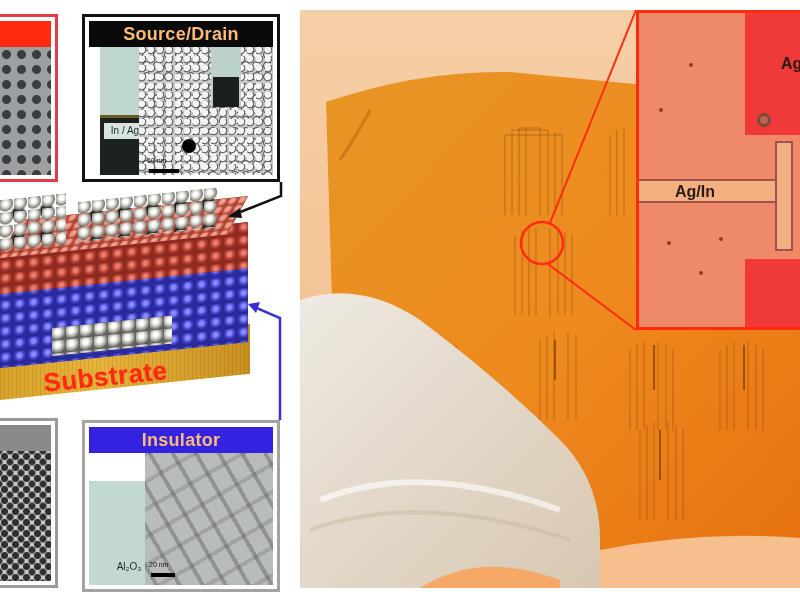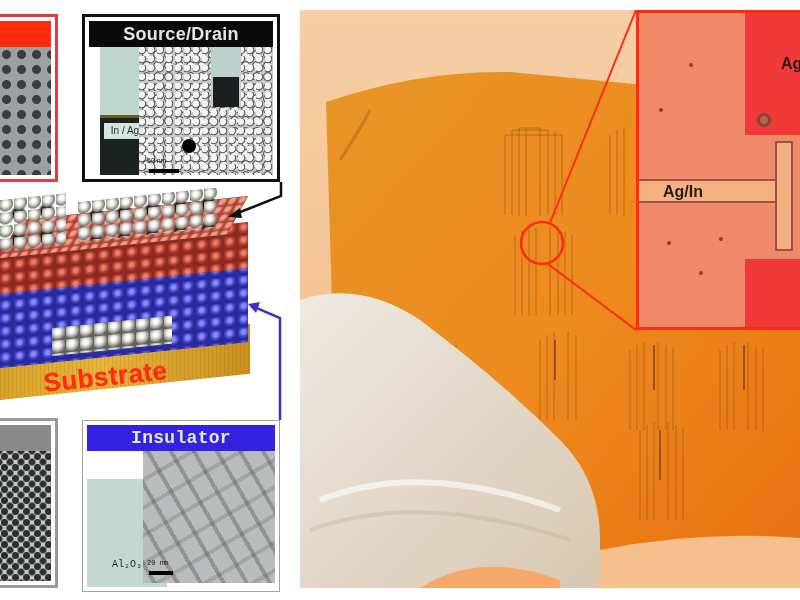--- a/index.html
+++ b/index.html
@@ -4,30 +4,30 @@
 <style>
   * { box-sizing: border-box; margin: 0; padding: 0; }
   html, body { width: 800px; height: 600px; overflow: hidden; background: #ffffff; }
   body { position: relative; font-family: "Liberation Sans", sans-serif; }
 
   .panel-left { position: absolute; left: 0; top: 0; width: 300px; height: 600px; background: #fff; }
   .panel-right { position: absolute; left: 300px; top: 10px; width: 500px; height: 578px; overflow: hidden; background: #f7c79a; }
 
   
   .box { position: absolute; background: #fff; }
-  .box .hdr { position: absolute; left: 4px; right: 4px; top: 4px; height: 26px; color: #e5e5e5; font-weight: bold; font-size: 18px; text-align: center; line-height: 26px; letter-spacing: 0.3px; }
+  .box .hdr { position: absolute; left: 4px; right: 4px; top: 4px; height: 26px; color: #fdba74; font-weight: bold; font-size: 18px; text-align: center; line-height: 26px; letter-spacing: 0.3px; }
   .box .content { position: absolute; left: 4px; right: 4px; top: 30px; bottom: 4px; overflow: hidden; }
 
   .box-red { left: -8px; top: 14px; width: 66px; height: 168px; border: 3px solid #e33a46; }
   .box-red .hdr { background: #ff2a10; }
   .box-gray { left: -8px; top: 418px; width: 66px; height: 170px; border: 3px solid #9a9a9a; }
   .box-gray .hdr { background: #8a8a8a; }
   .box-black { left: 82px; top: 14px; width: 198px; height: 168px; border: 3px solid #111; }
   .box-black .hdr { background: #0a0a0a; }
-  .box-blue { left: 82px; top: 420px; width: 198px; height: 172px; border: 1px solid #a3a3a3; font-family: Liberation Mono, monospace; }
+  .box-blue { left: 82px; top: 420px; width: 198px; height: 172px; border: 3px solid #a3a3a3; }
   .box-blue .hdr { background: #3322e0; }
 
   
   .tem-dots { background-color: #9da0a2;
     background-image: radial-gradient(circle, #3a3c3e 0 4px, transparent 5px);
     background-size: 15px 15px; }
   .tem-dots-fine { background-color: #c6c8c8;
     background-image: radial-gradient(circle, #2c2e30 0 3px, transparent 4px), radial-gradient(circle, #2c2e30 0 3px, transparent 4px);
     background-size: 11px 11px; background-position: 0 0, 5.5px 5.5px; }
   .tem-worm { background-color: #c8c8c8;
@@ -205,21 +205,21 @@
     <line x1="250" y1="213" x2="336" y2="0" stroke="#ff2a10" stroke-width="2"></line>
     <line x1="248" y1="254" x2="336" y2="320" stroke="#ff2a10" stroke-width="2"></line>
   </svg>
 
   <div class="inset">
     <div class="inset-left"></div>
     <div class="inset-right"></div>
     <div style="position:absolute;left:106px;top:122px;width:64px;height:124px;background:#ef8a68;"></div>
     <div class="inset-bar" style="left:-4px;top:166px;width:146px;height:24px;"></div>
     <div class="inset-bar" style="left:136px;top:128px;width:18px;height:110px;"></div>
-    <div class="inset-text" style="left:24px;top:170px;">Ag/In</div>
+    <div class="inset-text" style="left:36px;top:170px;">Ag/In</div>
     <div class="inset-text" style="left:142px;top:42px;">Ag</div>
     <div class="speck" style="left:50px;top:50px;"></div>
     <div class="speck" style="left:20px;top:95px;"></div>
     <div class="speck" style="left:60px;top:258px;"></div>
     <div class="speck" style="left:28px;top:228px;"></div>
     <div class="speck" style="left:80px;top:224px;"></div>
     <div style="position:absolute;left:118px;top:100px;width:14px;height:14px;border-radius:50%;border:3px solid #7a4a3a;background:#c06050;"></div>
   </div>
 </div>
 

